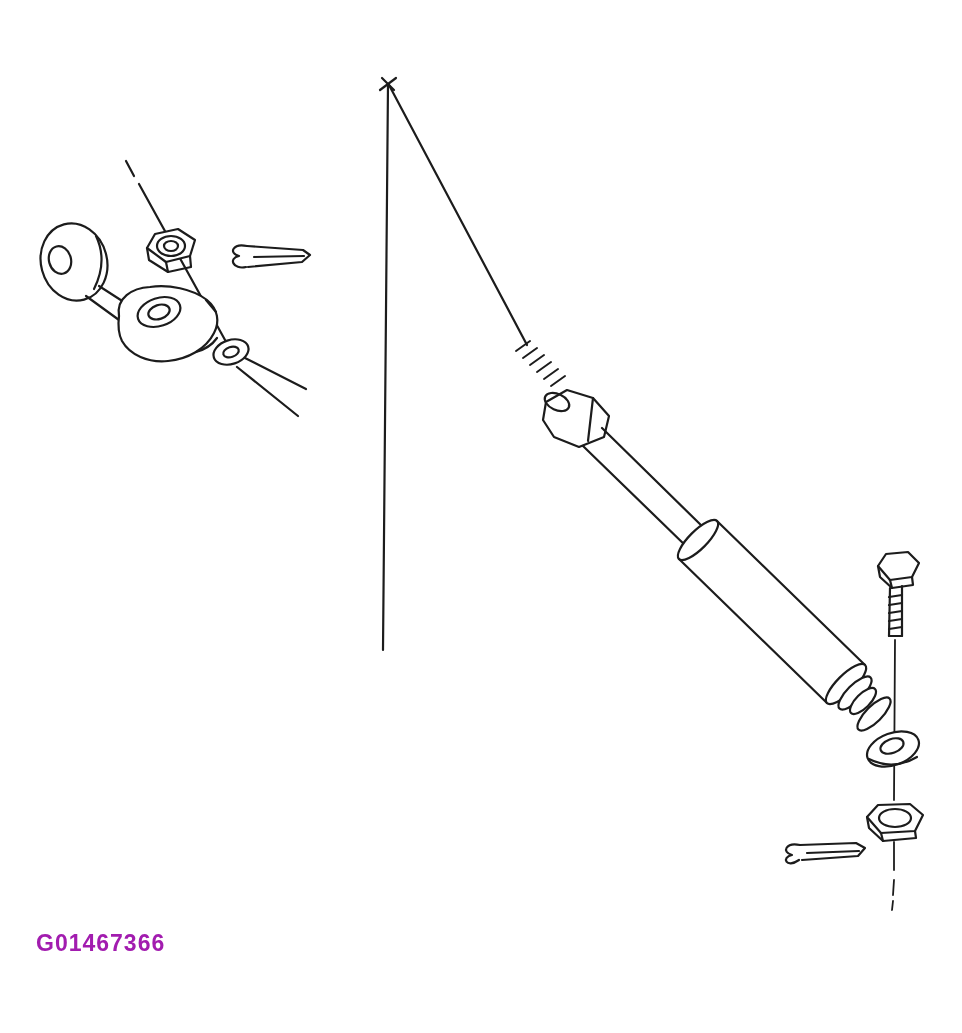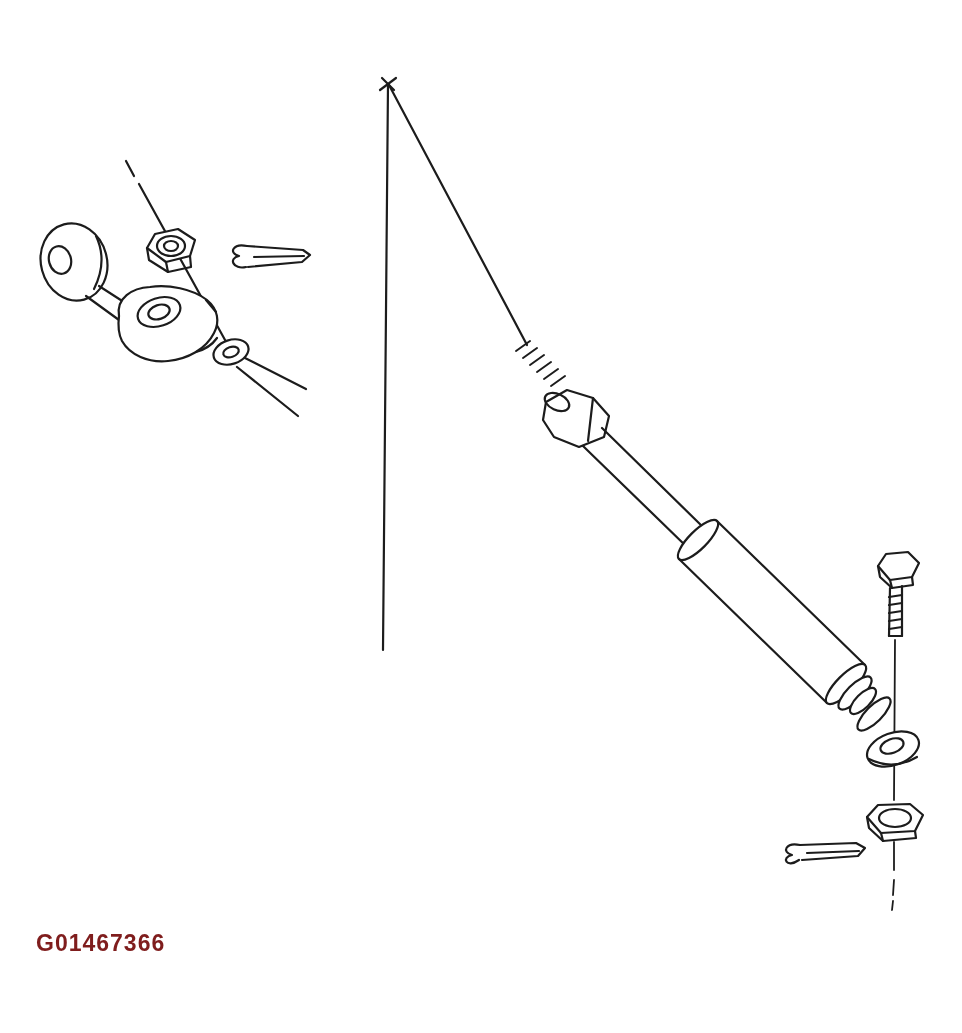--- a/index.html
+++ b/index.html
@@ -19,21 +19,21 @@
     position: absolute;
     inset: 0;
   }
   .figure-code {
     position: absolute;
     left: 36px;
     top: 930px;
     font-size: 23px;
     font-weight: 600;
     letter-spacing: 1px;
-    color: #7f1d1d;
+    color: #a21caf;
     user-select: none;
   }
 </style>
 </head>
 <body>
 
 <div class="stage">
 
   <svg width="962" height="1033" viewBox="0 0 962 1033" fill="none" stroke="#1c1c1c" stroke-width="2.2" stroke-linecap="round" stroke-linejoin="round">
 

